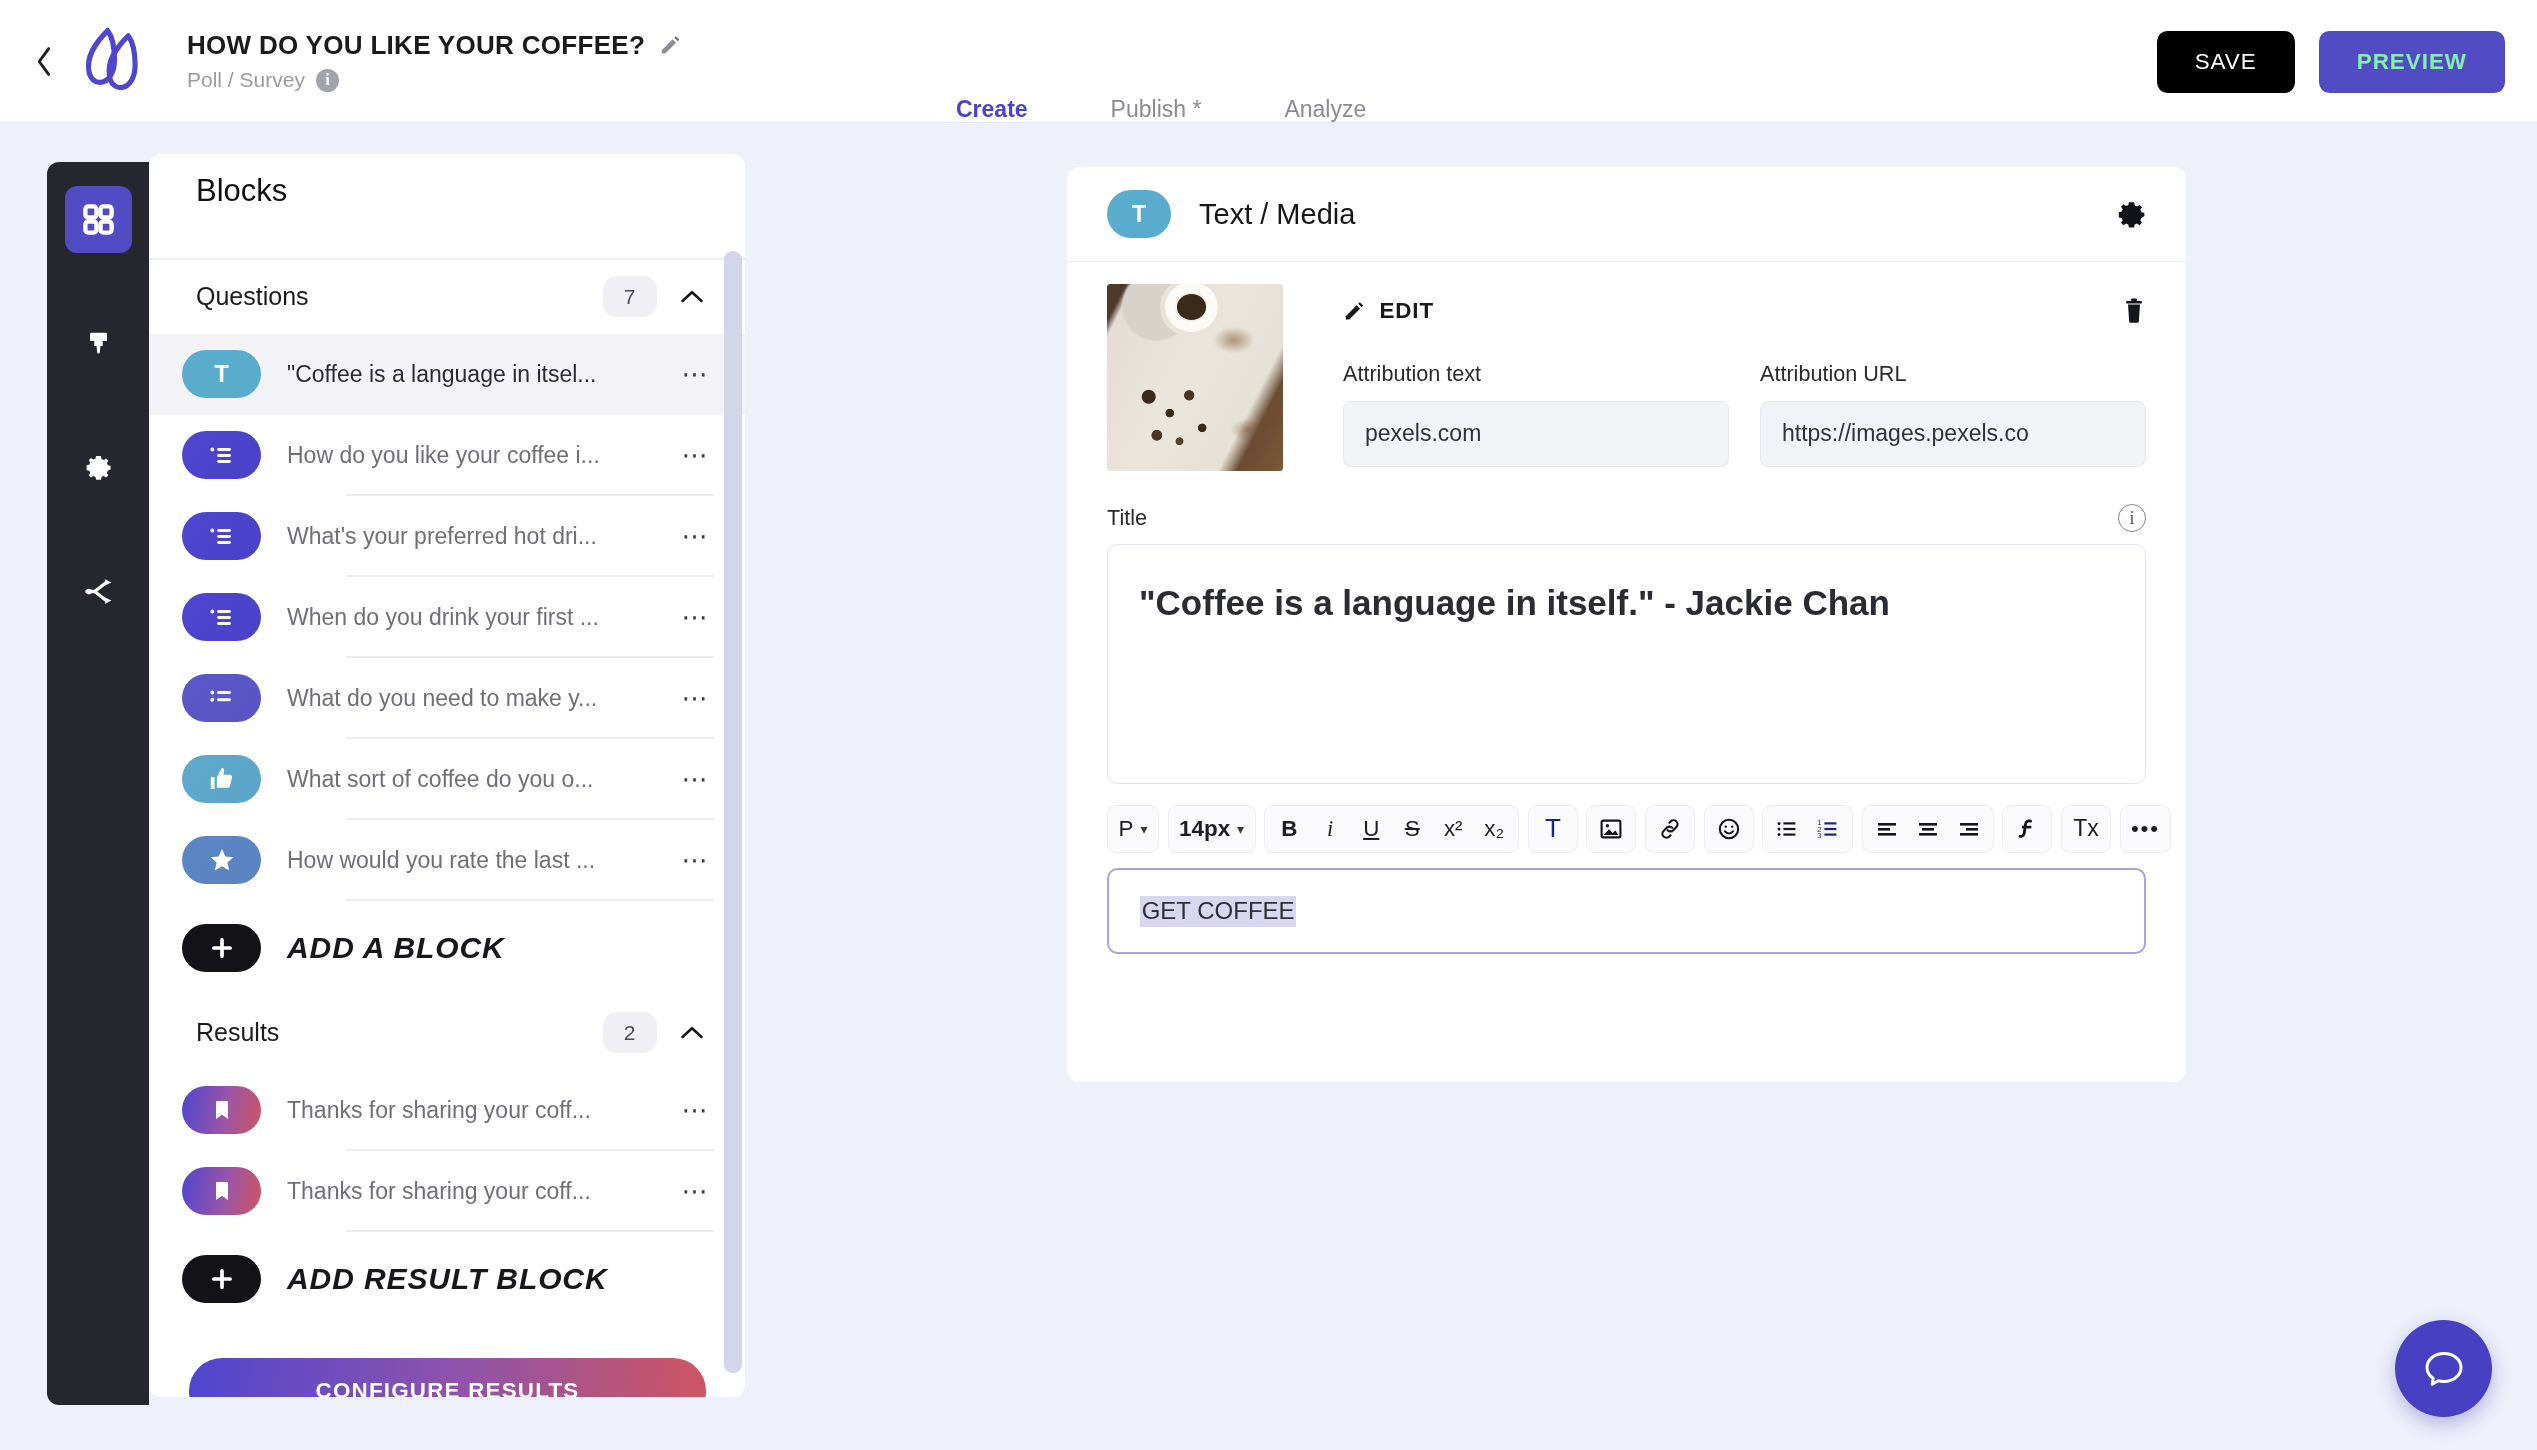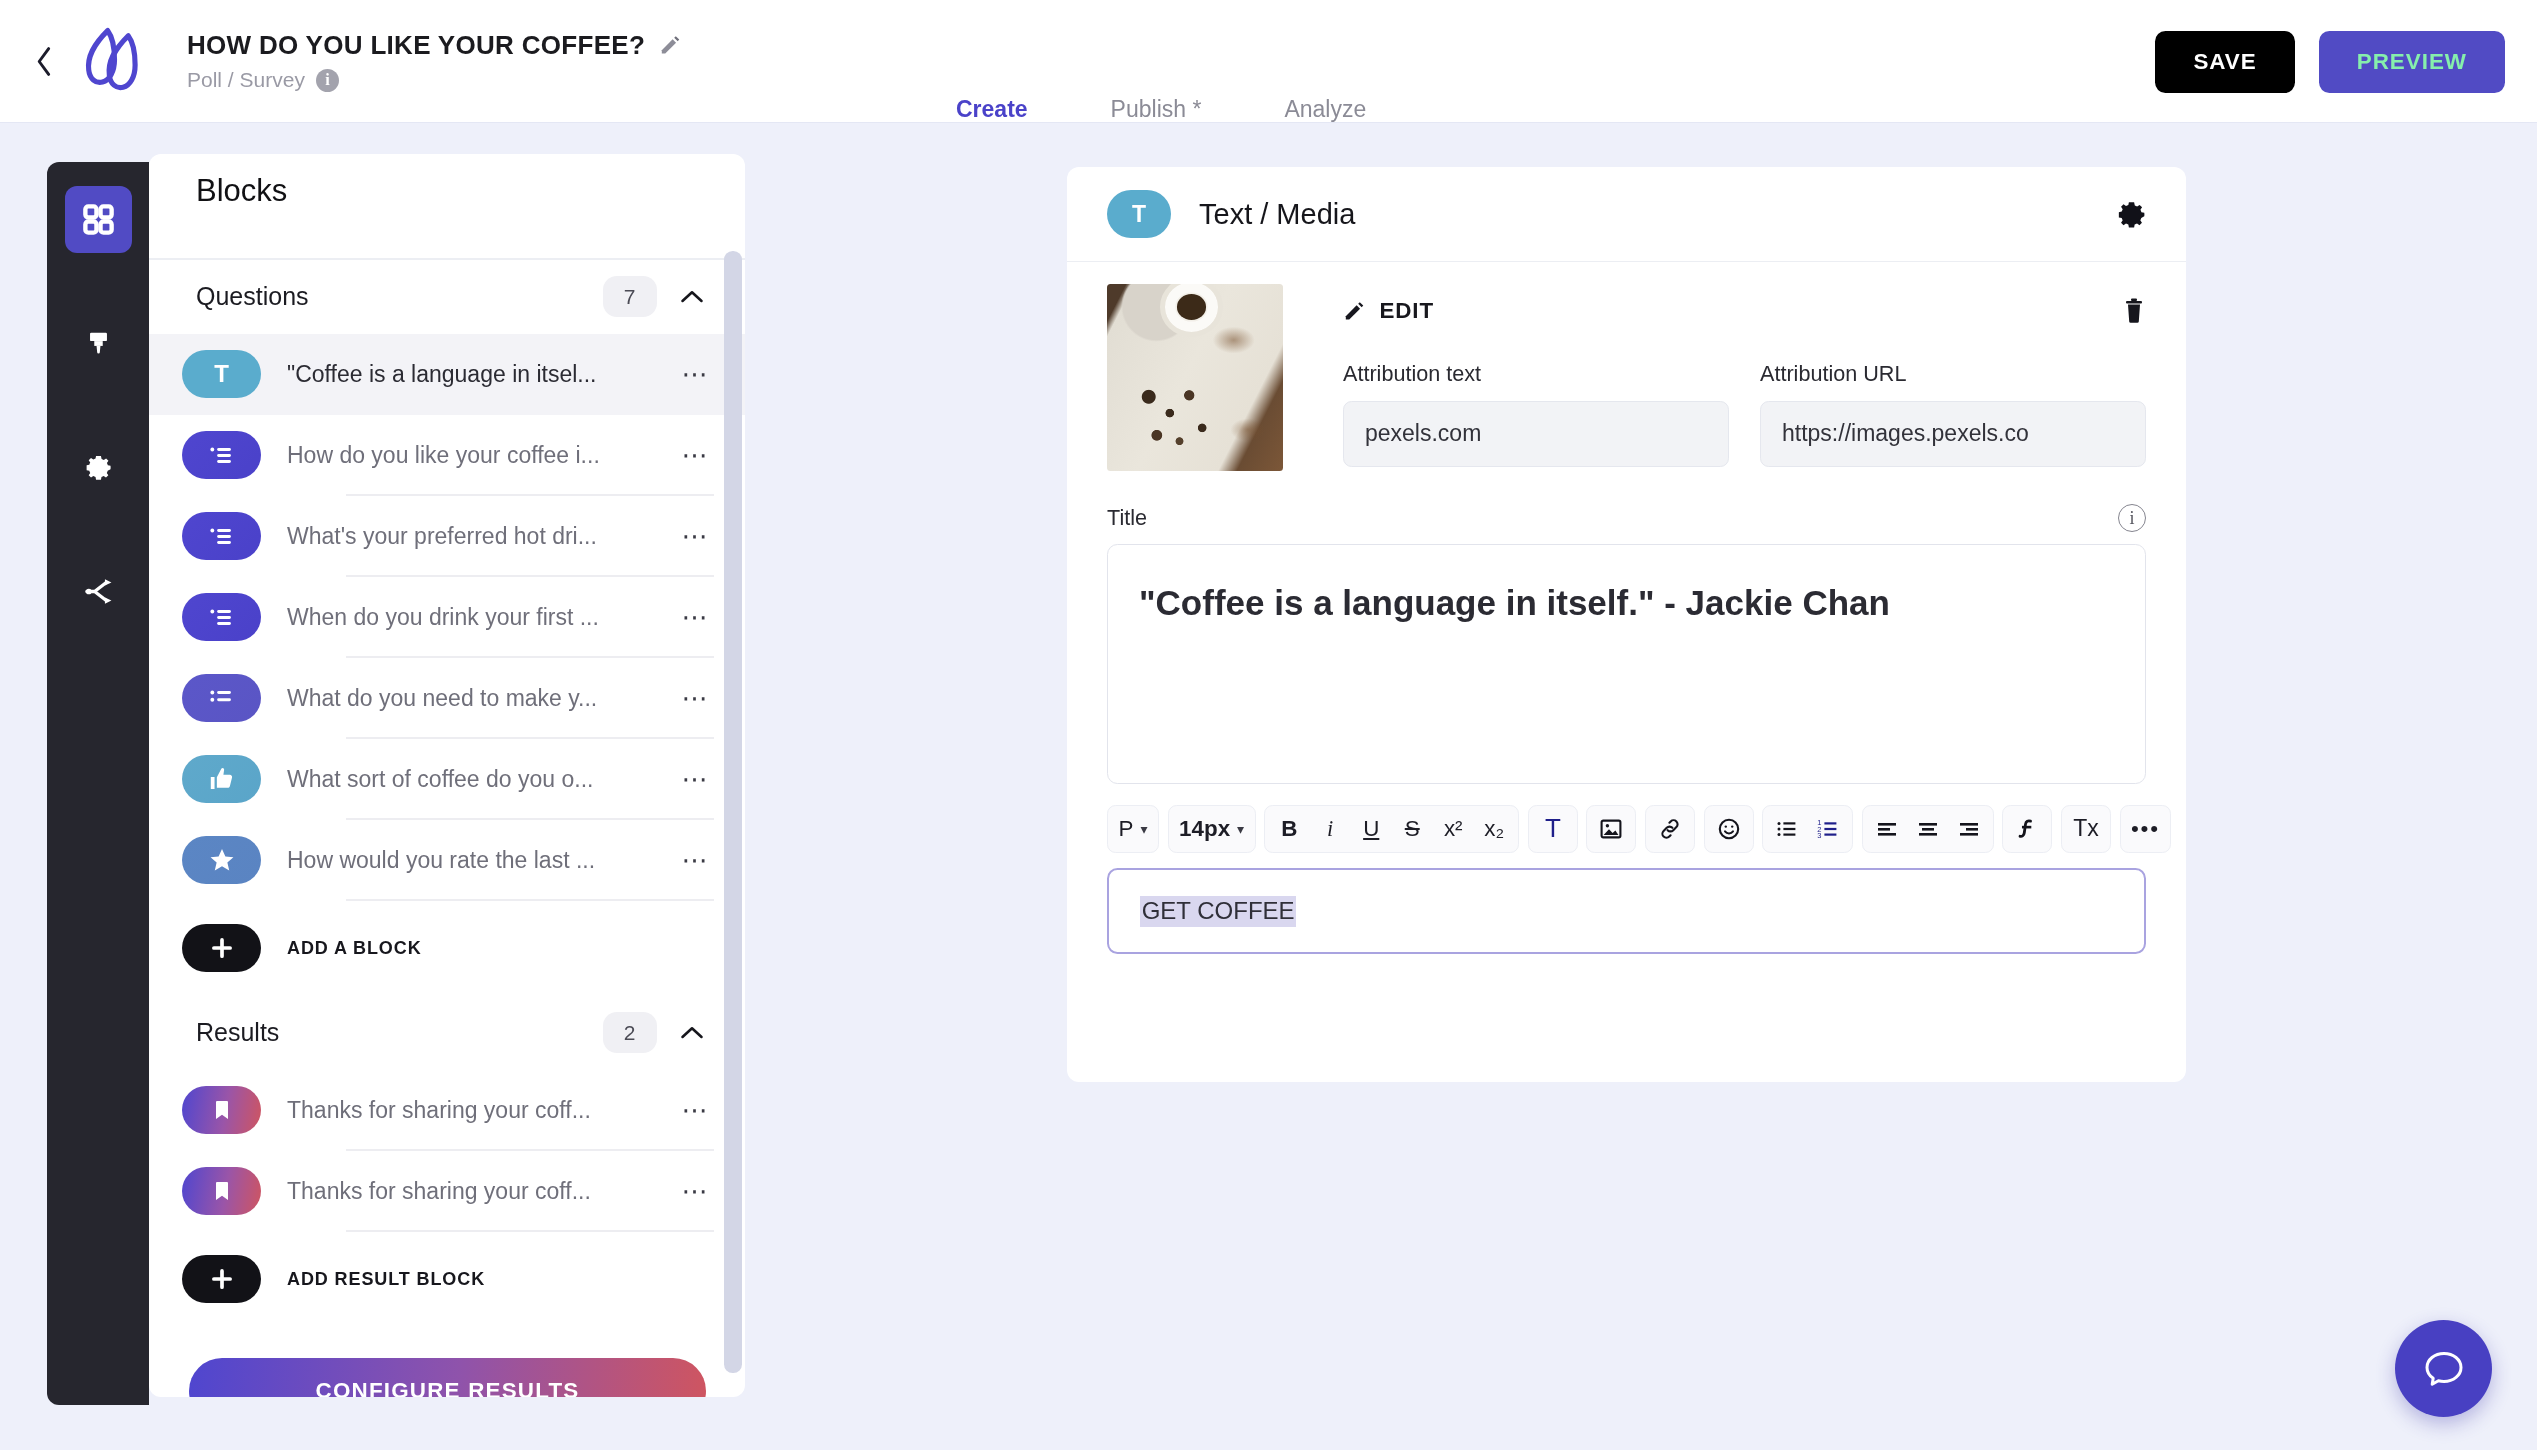--- a/index.html
+++ b/index.html
@@ -39,21 +39,21 @@
     font-family: "Liberation Serif", serif;
   }
 
   .navtabs { position: absolute; left: 956px; top: 0; height: 123px; display: flex; align-items: flex-end; gap: 83px; }
   .navtab { font-size: 23px; color: #8b8b96; cursor: pointer; }
   .navtab.active { color: #4a42c9; font-weight: bold; }
 
   .topbtns { position: absolute; right: 33px; top: 0; height: 123px; display: flex; align-items: center; gap: 24px; }
   .btn-save {
     background: #000; color: #fff; border: none; border-radius: 10.4px;
-    padding: 0 38px; height: 62px; font-size: 22.4px; font-weight: bold;
+    padding: 0 38px; height: 62px; font-size: 22.4px; font-weight: normal;
     letter-spacing: 1px; cursor: pointer;
     font-family: "Liberation Sans", sans-serif;
   }
   .btn-preview {
     background: #514bc4; color: #86efac; border: none; border-radius: 10.4px;
     padding: 0 38px; height: 62px; font-size: 22.4px; font-weight: bold;
     letter-spacing: 1px; cursor: pointer;
     font-family: "Liberation Sans", sans-serif;
   }
 
@@ -119,22 +119,22 @@
   }
   .block-row.selected .block-label { color: #2b2b33; }
   .dots { font-size: 26px; color: #3a3a44; letter-spacing: 2.6px; cursor: pointer; flex: none; }
 
   .add-row { display: flex; align-items: center; height: 95px; padding-left: 33px; }
   .add-pill {
     width: 79px; height: 48px; border-radius: 24px; background: #121217;
     display: flex; align-items: center; justify-content: center; color:#fff; flex:none;
   }
   .add-label {
-    margin-left: 26px; font-size: 18px; font-weight: bold; letter-spacing: 0.9px;
-    color: #17171d; text-transform: uppercase;
+    margin-left: 26px; font-size: 30px; font-weight: bold; letter-spacing: 0.9px;
+    color: #17171d; text-transform: uppercase; font-style: italic;
   }
 
   .configure-btn {
     margin: 31px 40px 0 40px; height: 66px; border-radius: 33px;
     background: linear-gradient(95deg, #4f46cf 0%, #8f53ab 52%, #cf5560 100%);
     color: #fff; font-size: 22.4px; font-weight: bold; letter-spacing: 1.2px;
     display: flex; align-items: center; justify-content: center; cursor: pointer;
     border: none; width: calc(100% - 79px);
     font-family: "Liberation Sans", sans-serif;
   }

